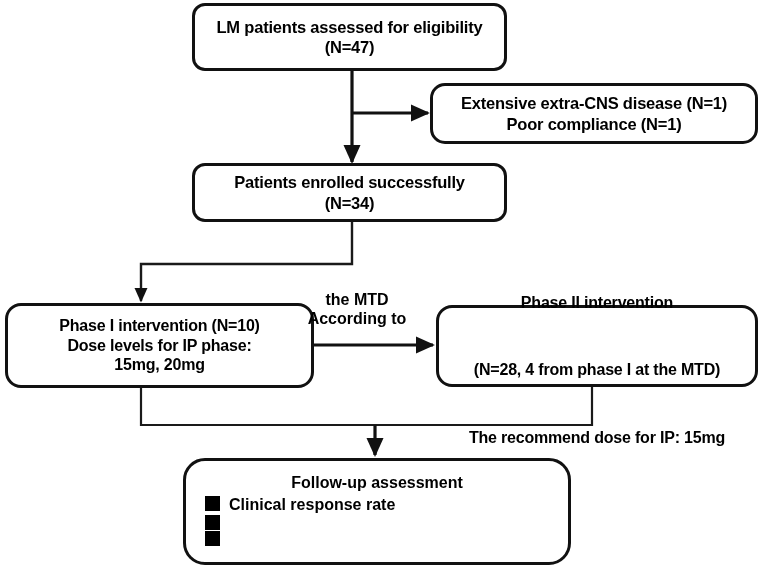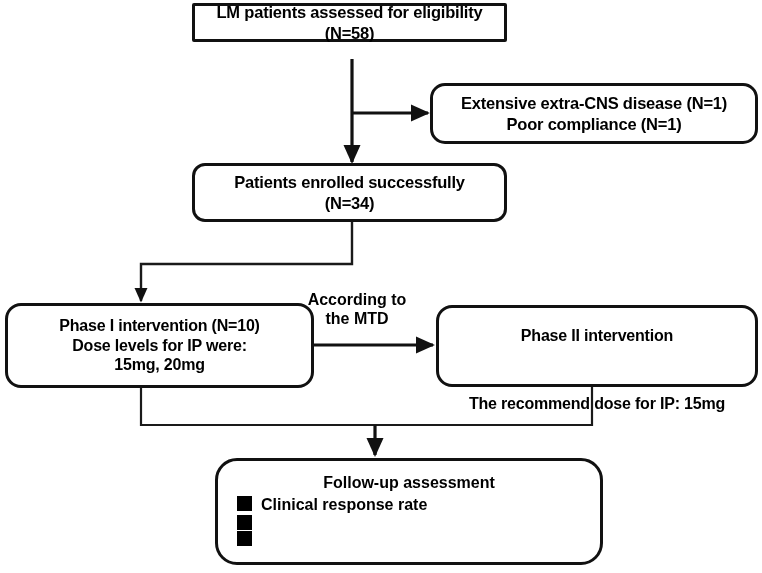--- a/index.html
+++ b/index.html
@@ -42,22 +42,22 @@
     font-weight: bold;
     color: #000000;
     line-height: 1.22;
     text-align: center;
     white-space: nowrap;
     letter-spacing: -0.2px;
   }
 
   
   #node-eligibility {
-    left: 192px; top: 3px; width: 315px; height: 39px;
-    border-radius: 2px;
+    left: 192px; top: 3px; width: 315px; height: 68px;
+    border-radius: 13px;
     align-items: center;
   }
   #node-eligibility .line { font-size: 16.5px; }
 
   #node-excluded {
     left: 430px; top: 83px; width: 328px; height: 61px;
     border-radius: 15px;
   }
   #node-excluded .line { font-size: 16.5px; }
 
@@ -78,21 +78,20 @@
     border-radius: 16px;
   }
   #node-phase2 .line { font-size: 16px; margin-top: 48px; }
 
   #node-followup {
     left: 183px; top: 458px; width: 388px; height: 107px;
     border-radius: 22px;
     align-items: stretch;
     justify-content: center;
     padding: 6px 0 8px 0;
-    margin-left: 32px;
   }
   #node-followup .fu-title {
     font-size: 16px;
     font-weight: bold;
     text-align: center;
     color: #000;
     margin-bottom: 3px;
     white-space: nowrap;
   }
   .fu-list {
@@ -156,58 +155,59 @@
 
     <polyline points="141,388 141,425 375,425" fill="none" stroke="#1a1a1a" stroke-width="2.2"></polyline>
 
     <polyline points="592,387 592,425 375,425" fill="none" stroke="#1a1a1a" stroke-width="2.2"></polyline>
 
     <line x1="375" y1="425" x2="375" y2="455" stroke="#111111" stroke-width="3.2" marker-end="url(#arrowhead)"></line>
   </svg>
 
   <div class="node" id="node-eligibility">
     <div class="line">LM patients assessed for eligibility</div>
-    <div class="line">(N=58)</div>
+    <div class="line">(N=47)</div>
   </div>
 
   <div class="node" id="node-excluded">
     <div class="line">Extensive extra-CNS disease (N=1)</div>
     <div class="line">Poor compliance (N=1)</div>
   </div>
 
   <div class="node" id="node-enrolled">
     <div class="line">Patients enrolled successfully</div>
     <div class="line">(N=34)</div>
   </div>
 
   <div class="node" id="node-phase1">
     <div class="line">Phase I intervention (N=10)</div>
-    <div class="line">Dose levels for IP were:</div>
+    <div class="line">Dose levels for IP phase:</div>
     <div class="line">15mg, 20mg</div>
   </div>
 
   <div class="node" id="node-phase2">
     <div class="line">Phase II intervention</div>
+    <div class="line">(N=28, 4 from phase I at the MTD)</div>
     <div class="line">The recommend dose for IP: 15mg</div>
   </div>
 
   <div class="node" id="node-followup">
     <div class="fu-title">Follow-up assessment</div>
     <ul class="fu-list">
       <li class="fu-item">
         <span class="fu-bullet"></span>
         <span class="fu-text">Clinical response rate</span>
       </li>
       <li class="fu-item">
         <span class="fu-bullet"></span>
       </li>
       <li class="fu-item">
         <span class="fu-bullet"></span>
       </li>
     </ul>
   </div>
 
   <div id="edge-label-mtd">
+    <div>the MTD</div>
     <div>According to</div>
-    <div>the MTD</div>
   </div>
 
 </div>
 
 </body></html>

